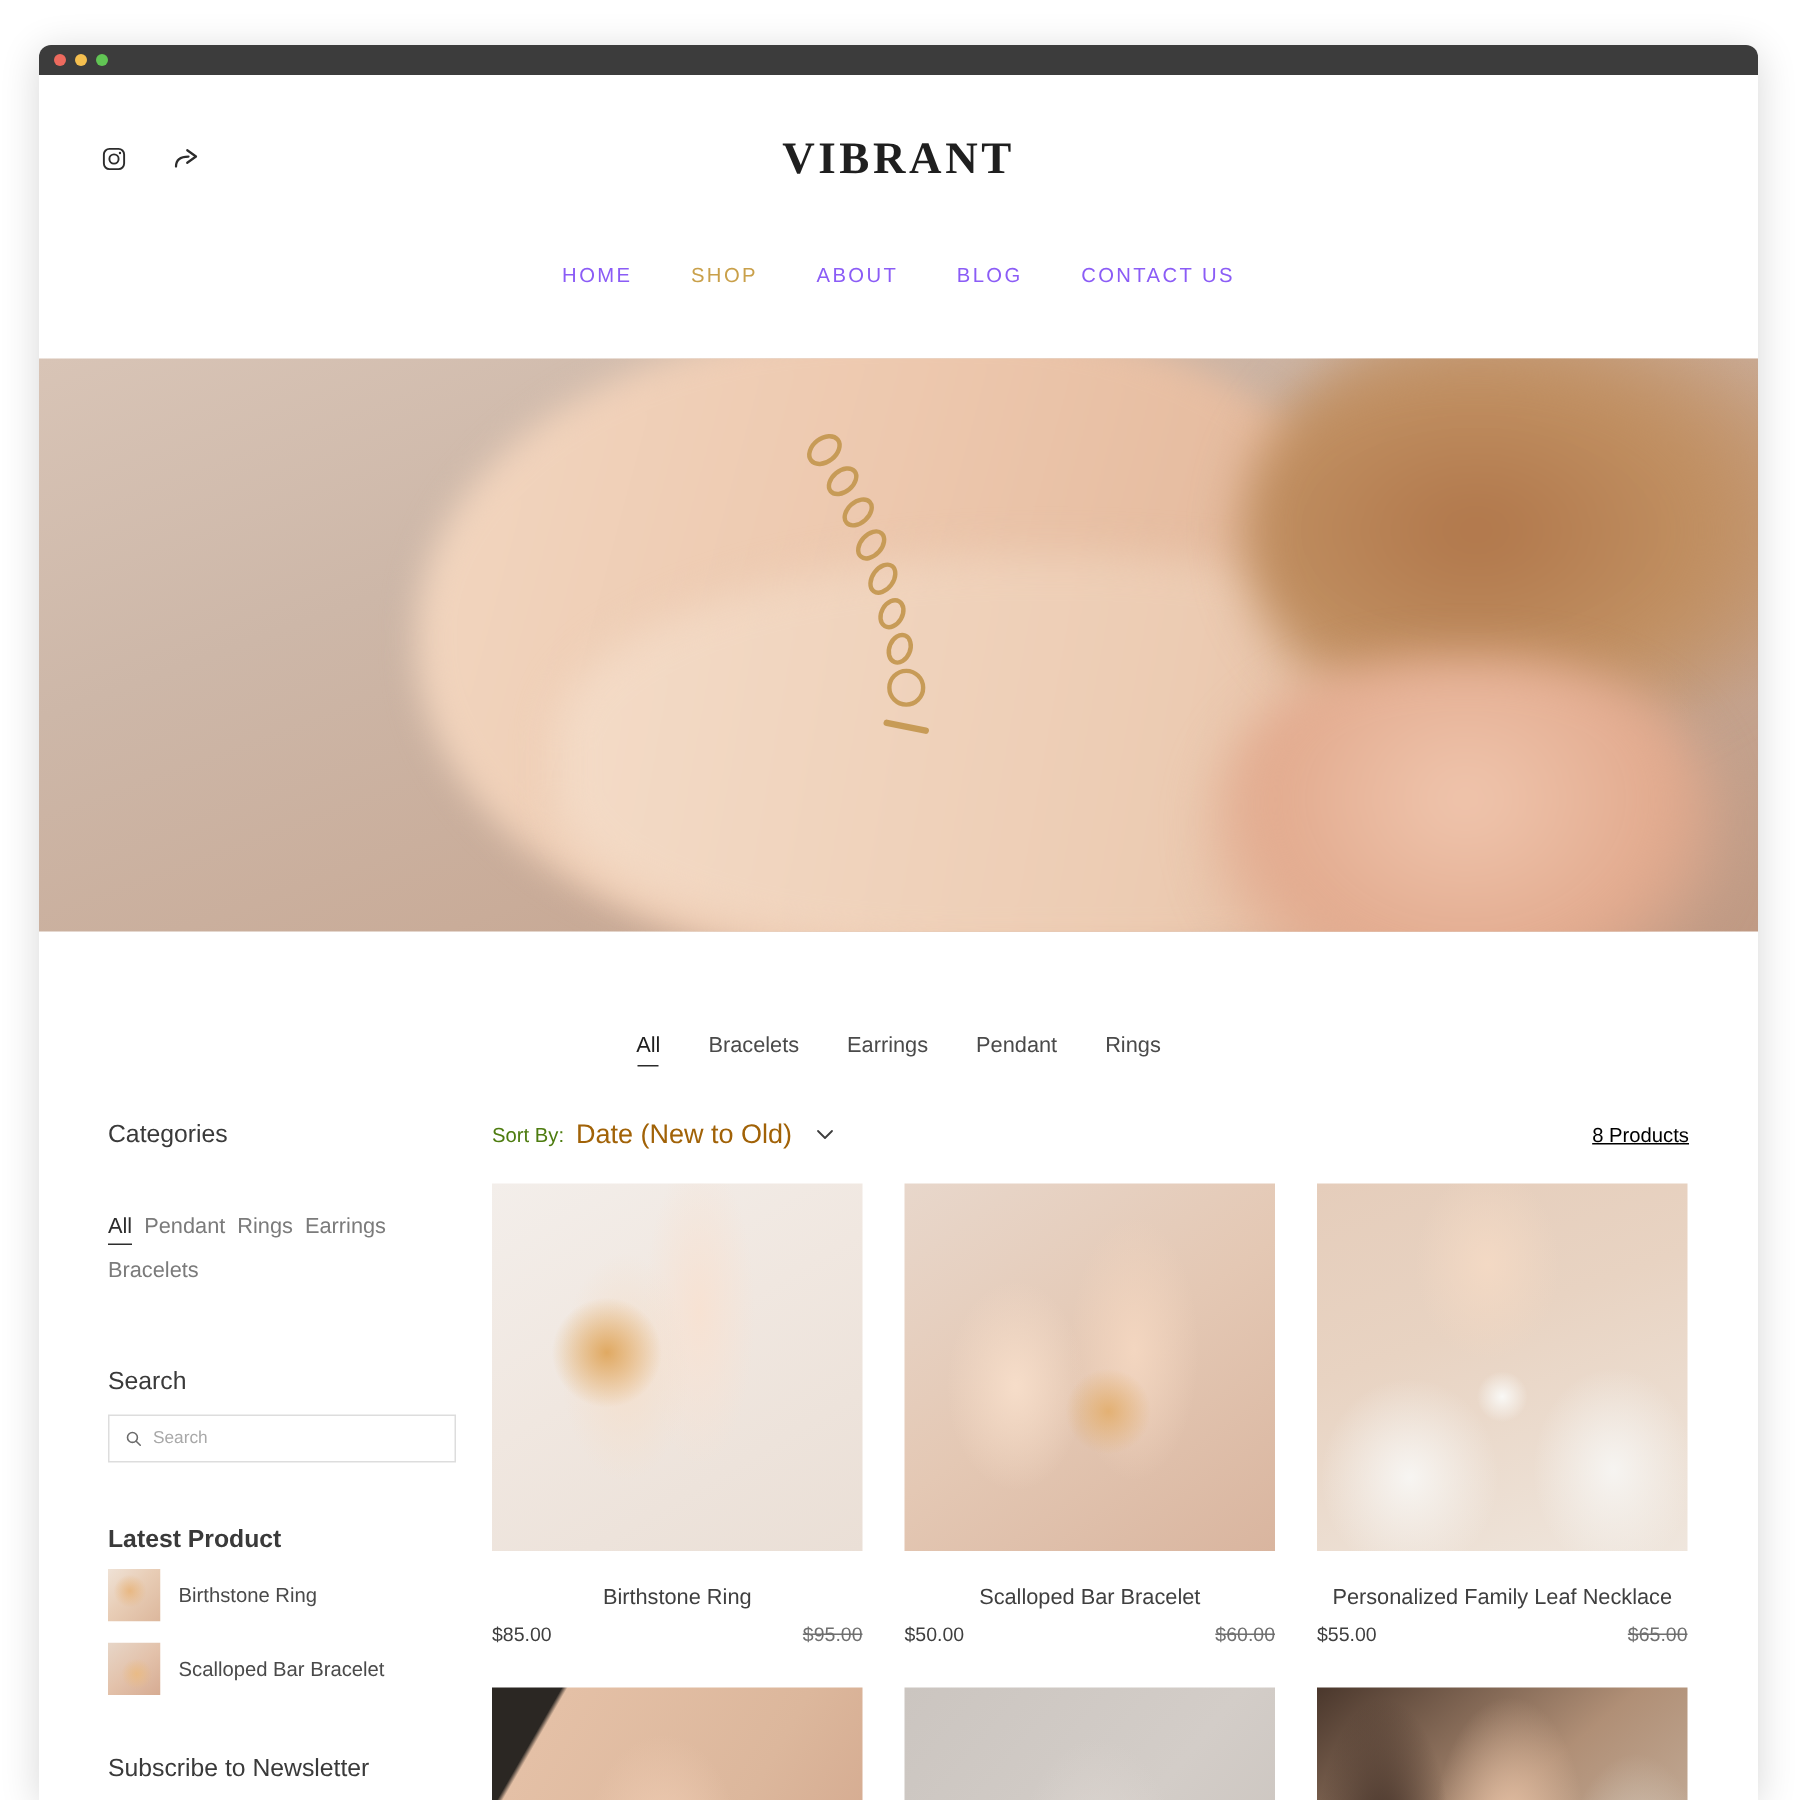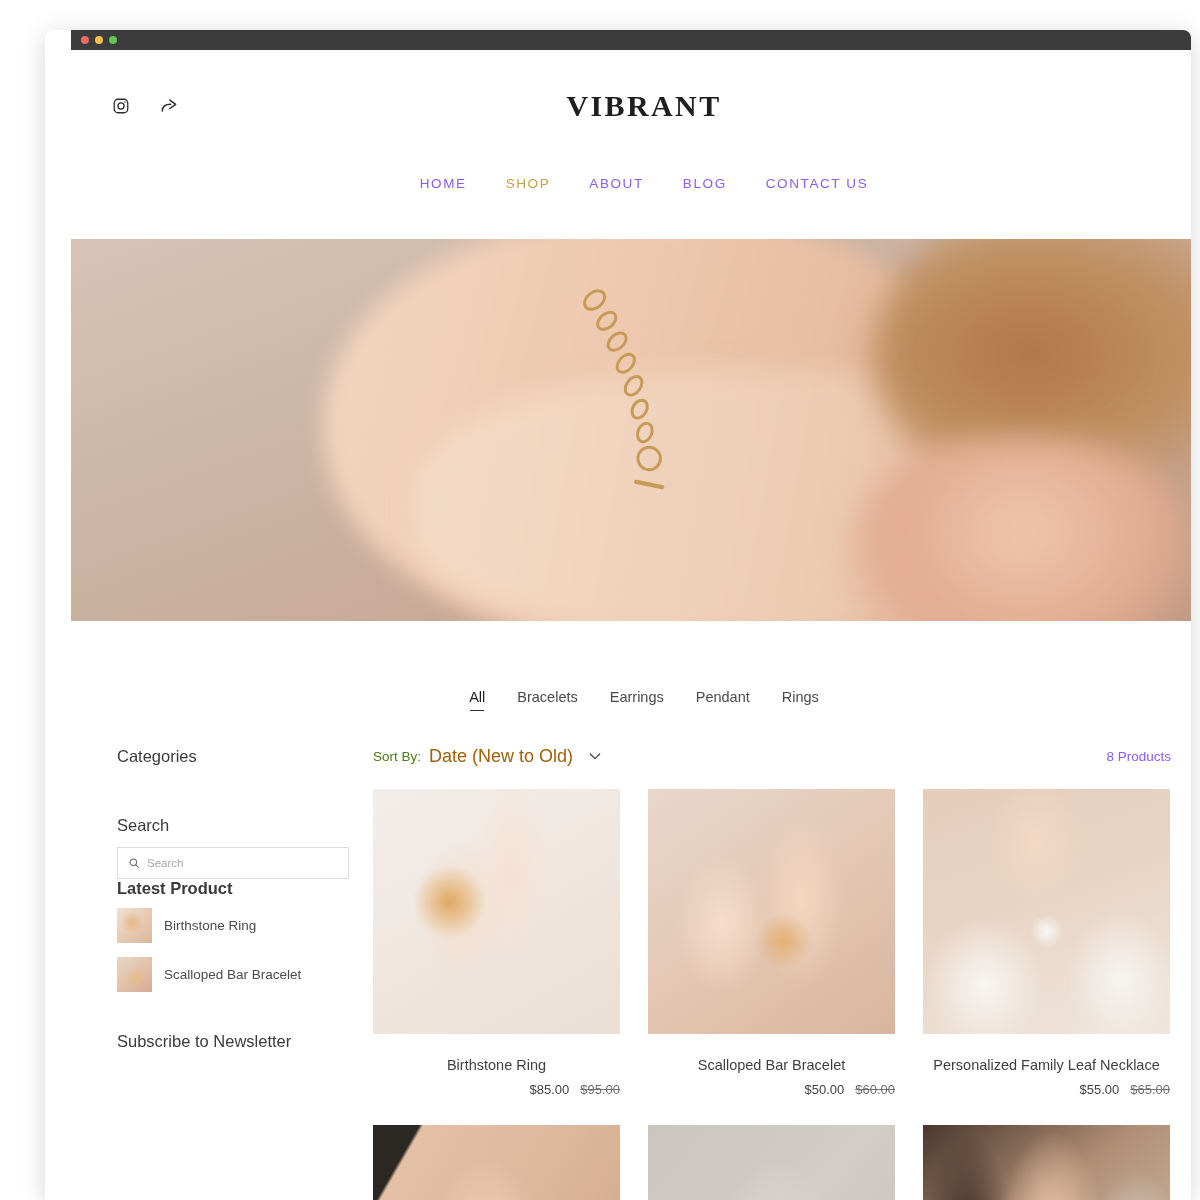--- a/index.html
+++ b/index.html
@@ -8,29 +8,28 @@
     width: 1200px;
     height: 1200px;
     overflow: hidden;
     background: #ffffff;
     font-family: "Liberation Sans", sans-serif;
   }
 
   
   #browser-window {
     position: absolute;
-    left: 45px;
+    left: 26px;
     top: 30px;
     width: 1146px;
     height: 1170px;
     background: #ffffff;
     border-radius: 8px 8px 0 0;
     box-shadow: 0 4px 26px rgba(0,0,0,0.16);
     overflow: hidden;
-    padding-left: 26px;
   }
 
   #titlebar {
     height: 20px;
     background: #3c3c3c;
     display: flex;
     align-items: center;
     padding-left: 10px;
     gap: 6px;
   }
@@ -229,21 +228,21 @@
   .category-link {
     color: #7b7b7b;
     cursor: pointer;
     margin-right: 4px;
   }
   .category-link.active {
     color: #2d2d2d;
     border-bottom: 1.6px solid #2d2d2d;
     padding-bottom: 3px;
   }
-  #search-widget { }
+  #search-widget { margin-bottom: 42px; }
   #search-widget .sidebar-heading { margin-bottom: 12px; }
   #sidebar-search-box {
     height: 32px;
     border: 1px solid #dddddd;
     display: flex;
     align-items: center;
     padding: 0 10px;
     gap: 7px;
   }
   #sidebar-search-box svg { width: 12px; height: 12px; color: #6b6b6b; flex: 0 0 auto; }
@@ -298,22 +297,23 @@
   #sort-value { font-size: 18px; color: #a16207; }
   #sort-caret {
     margin-left: 14px;
     color: #3d3d3d;
     display: inline-flex;
     cursor: pointer;
   }
   #product-count {
     margin-left: auto;
     font-size: 13.5px;
-    color: #8b5cf6;
+    color: #000000;
     padding-right: 26px;
+    text-decoration: underline;
   }
 
   #product-grid {
     display: grid;
     grid-template-columns: repeat(3, 247px);
     column-gap: 28px;
     row-gap: 28px;
   }
   .product-card { cursor: pointer; }
   .product-image {
@@ -326,21 +326,21 @@
   .product-title {
     font-size: 14.5px;
     color: #3f3f3f;
     line-height: 22px;
     margin-bottom: 6px;
   }
   .product-prices {
     font-size: 13px;
     color: #3f3f3f;
     display: flex;
-    justify-content: flex-end;
+    justify-content: space-between;
     gap: 11px;
   }
   .price-old { text-decoration: line-through; color: #6f6f6f; }
 
   
   .img-ring {
     background:
       radial-gradient(circle at 31% 46%, rgba(223,166,92,.95) 0%, rgba(223,166,92,0) 17%),
       radial-gradient(ellipse 28% 50% at 36% 50%, #f4dfcc 0%, rgba(244,223,204,0) 62%),
       radial-gradient(ellipse 25% 70% at 56% 35%, #f7e2d3 0%, rgba(247,226,211,0) 60%),
@@ -454,20 +454,27 @@
         <span class="filter-tab">Pendant</span>
         <span class="filter-tab">Rings</span>
       </div>
 
       <div id="shop-body">
 
         <aside id="sidebar">
 
           <div id="categories-widget">
             <div class="sidebar-heading">Categories</div>
+            <div id="category-list">
+              <span class="category-link active">All</span>
+              <span class="category-link">Pendant</span>
+              <span class="category-link">Rings</span>
+              <span class="category-link">Earrings</span>
+              <span class="category-link">Bracelets</span>
+            </div>
           </div>
 
           <div id="search-widget">
             <div class="sidebar-heading">Search</div>
             <div id="sidebar-search-box">
               <svg viewBox="0 0 24 24" fill="none" stroke="currentColor" stroke-width="2.1">
                 <circle cx="10.6" cy="10.6" r="6.6"></circle>
                 <line x1="15.6" y1="15.6" x2="21" y2="21" stroke-linecap="round"></line>
               </svg>
               <input id="sidebar-search-input" type="text" placeholder="Search" style="">

